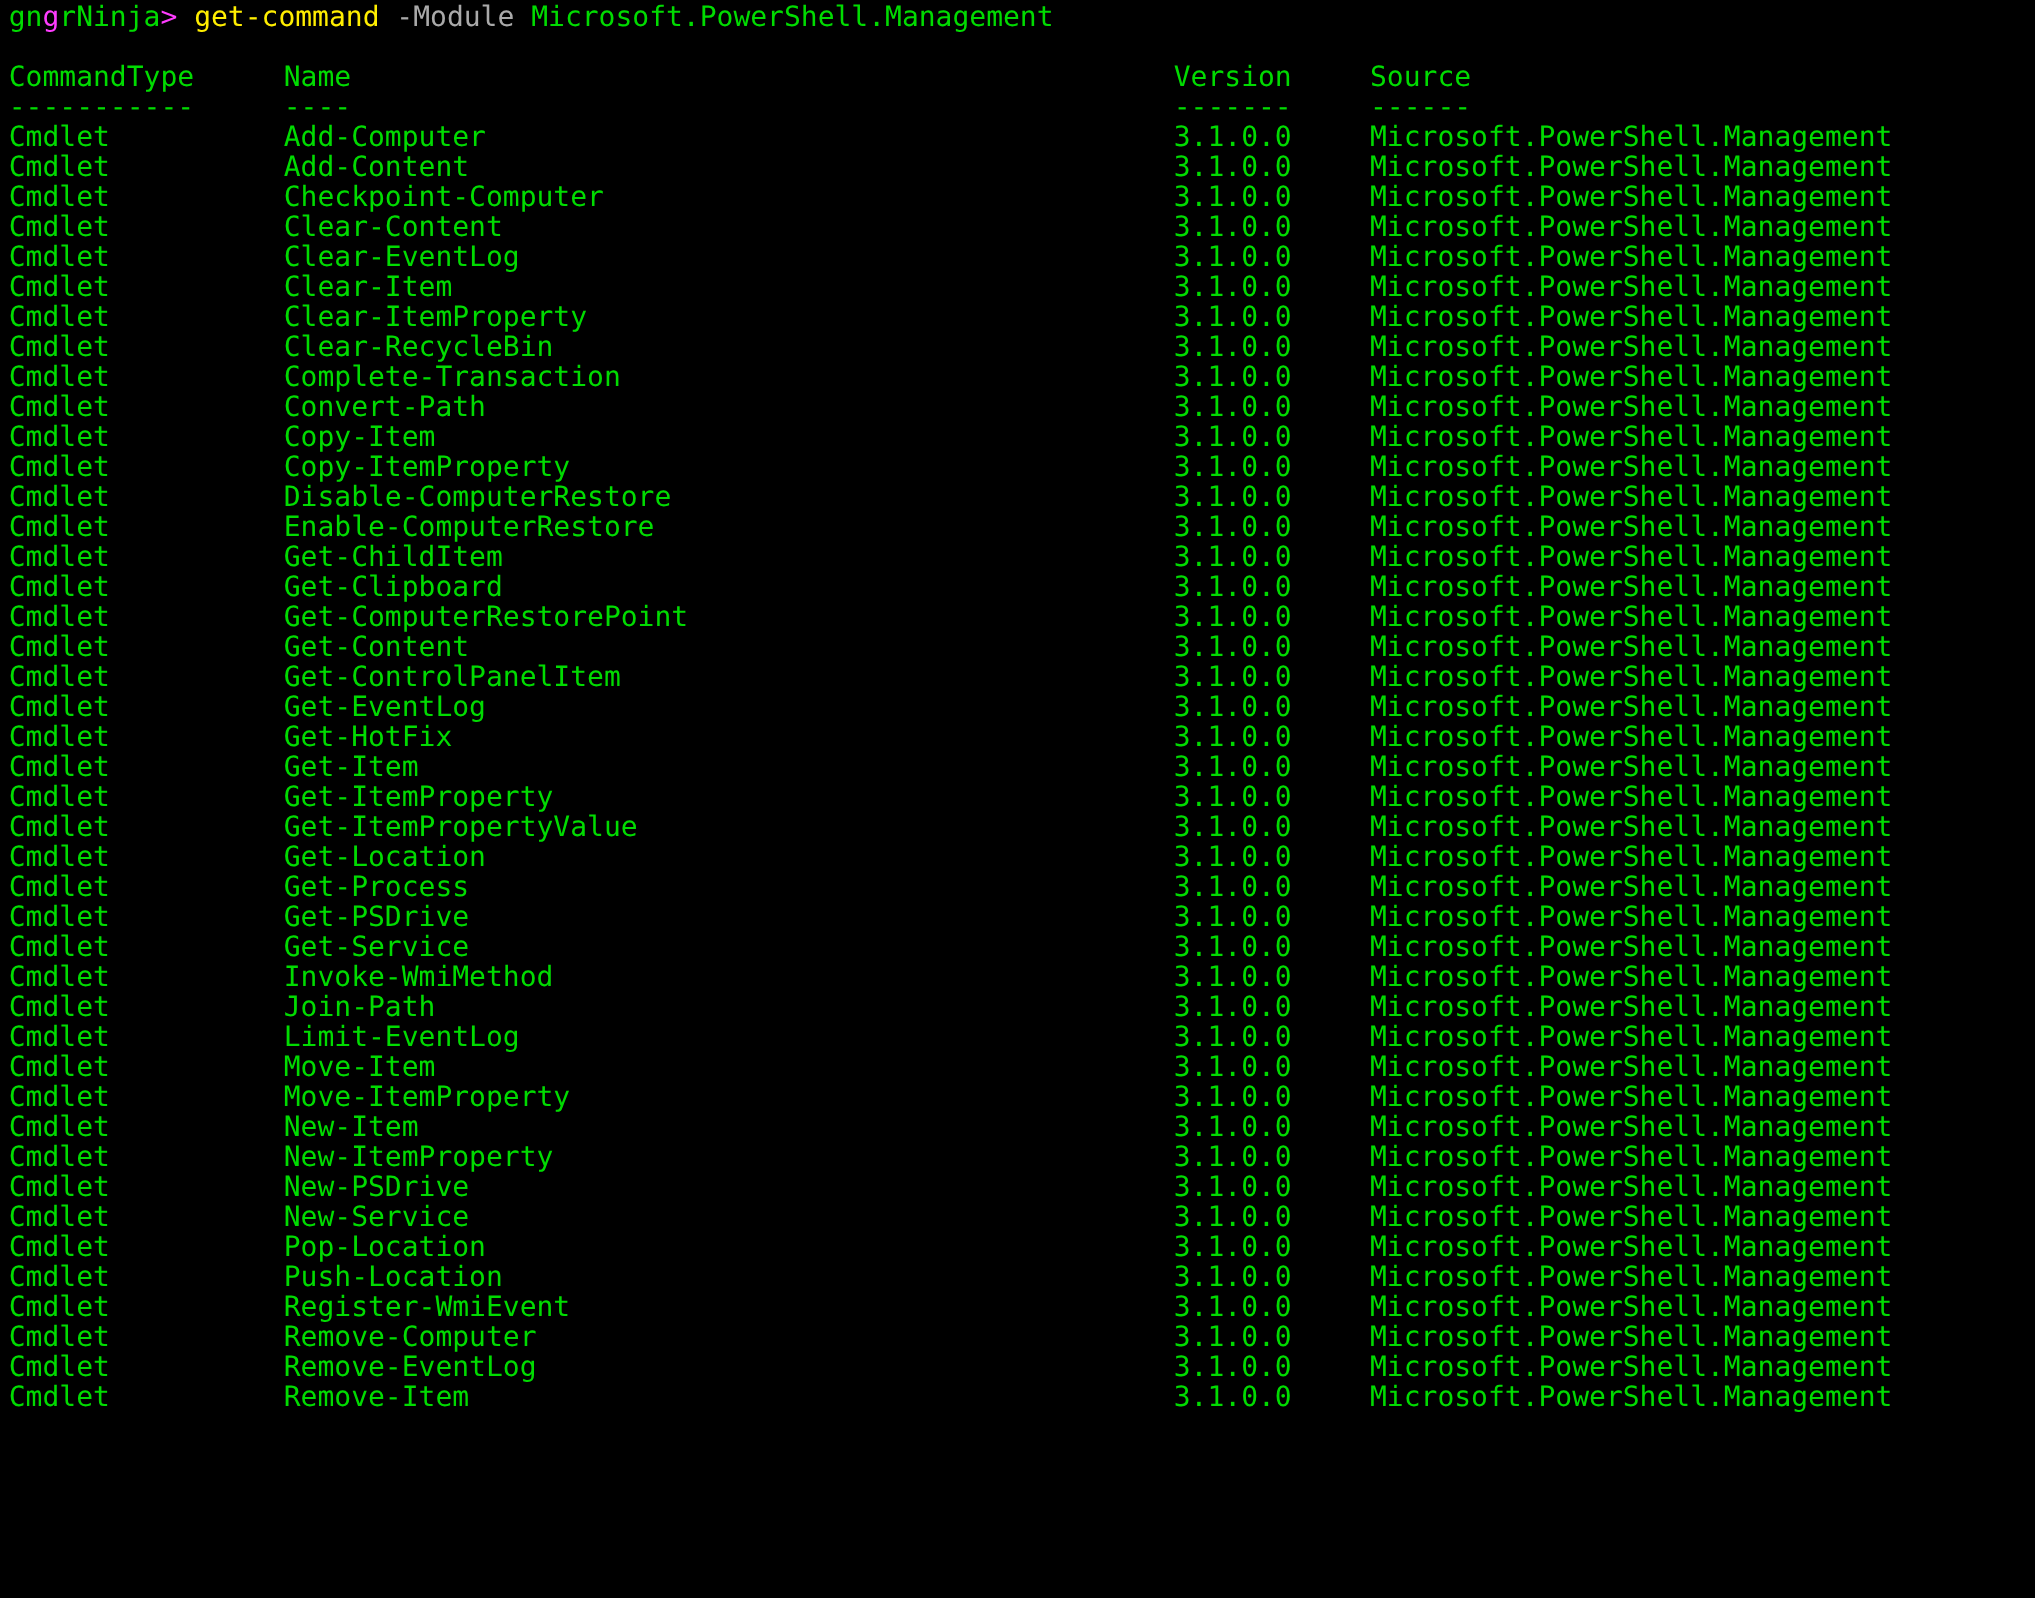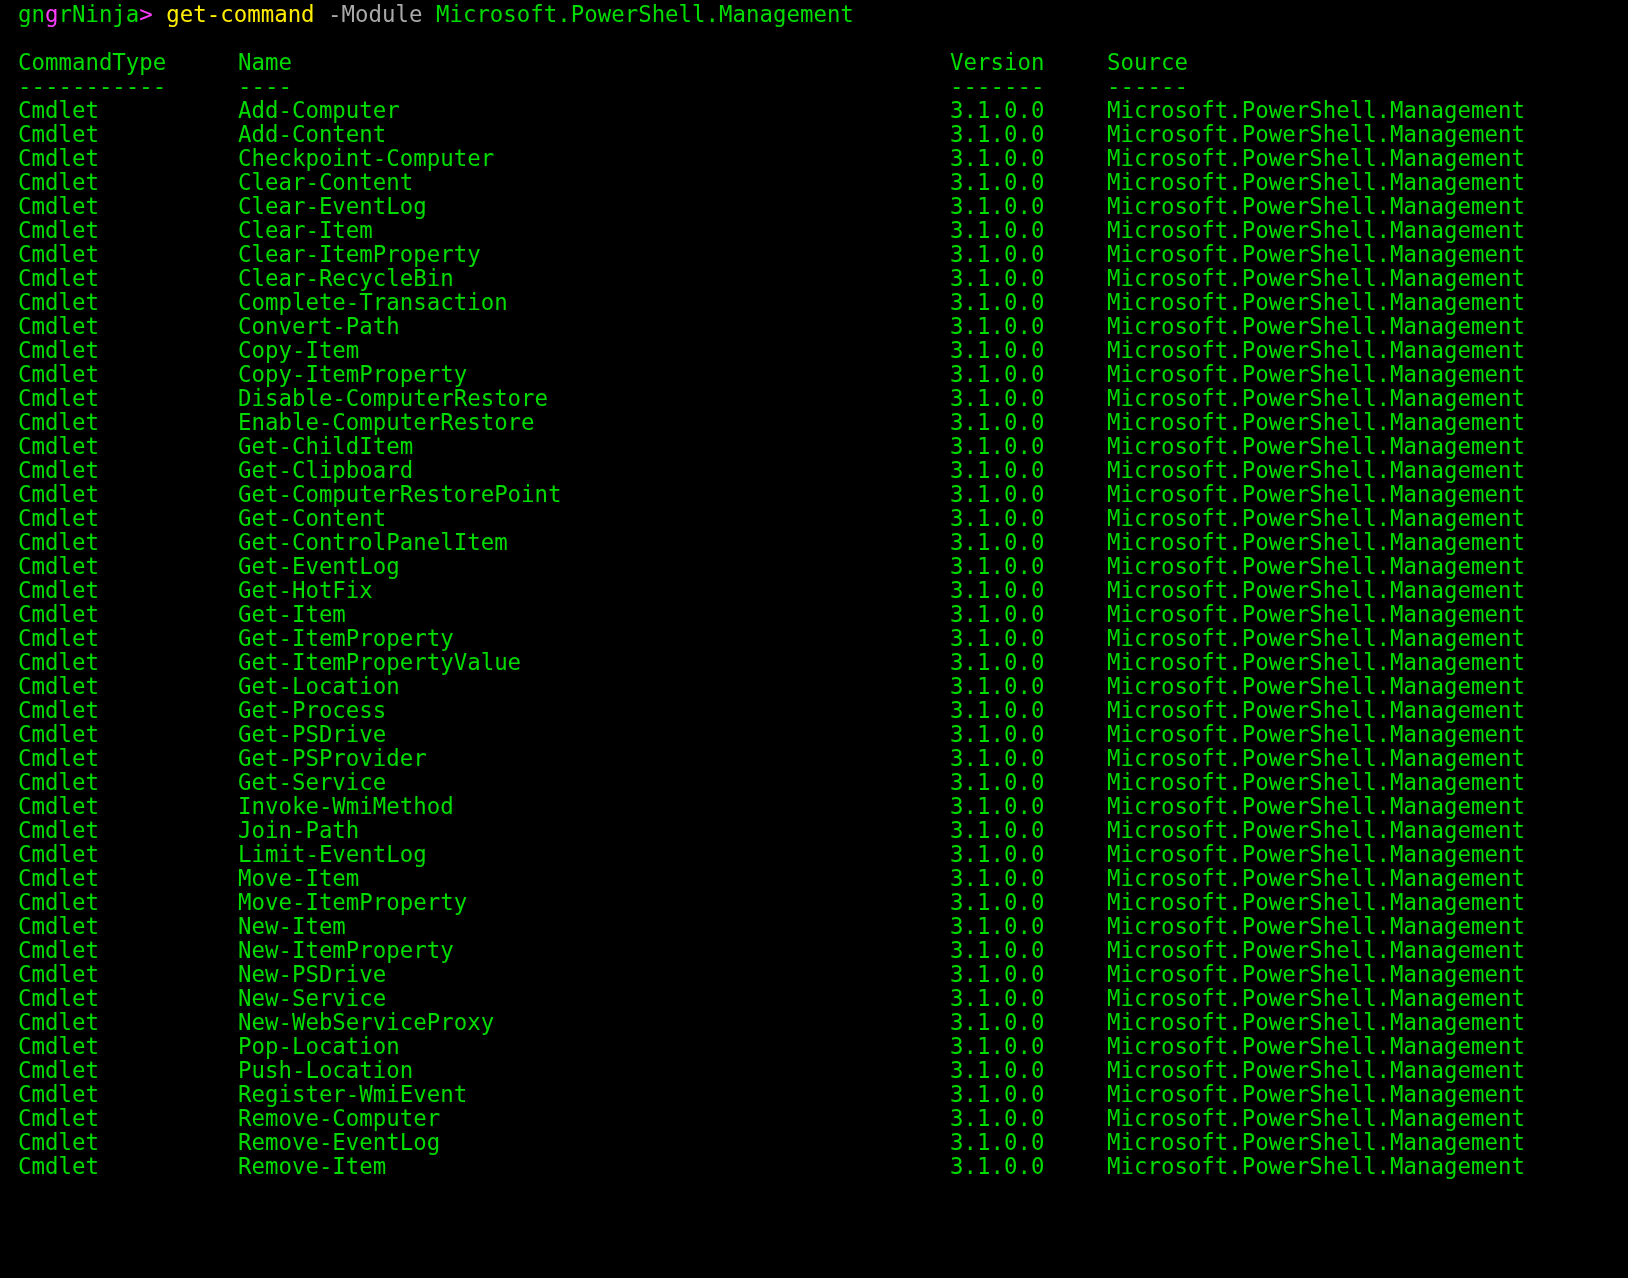--- a/index.html
+++ b/index.html
@@ -9,21 +9,21 @@
   }
   body {
     width: 1628px;
     height: 1278px;
     overflow: hidden;
   }
   .screen {
     box-sizing: border-box;
     width: 1628px;
     height: 1278px;
-    padding: 2px 0 0 18px;
+    padding: 2px 0 0 7px;
     background: var(--background, #000);
     font-family: "DejaVu Sans Mono", "Liberation Mono", monospace;
     font-size: 22.4px;
     line-height: 24px;
     font-weight: normal;
     color: var(--text_green, #00db00);
     overflow: hidden;
   }
   .line { white-space: pre; height: 24px; }
   .col  { display: inline-block; vertical-align: top; }
@@ -92,21 +92,20 @@
   <div class="line row"><span class="col type">Cmdlet</span><span class="col name">Get-ItemProperty</span><span class="col version">3.1.0.0</span><span class="col source">Microsoft.PowerShell.Management</span></div>
 
   <div class="line row"><span class="col type">Cmdlet</span><span class="col name">Get-ItemPropertyValue</span><span class="col version">3.1.0.0</span><span class="col source">Microsoft.PowerShell.Management</span></div>
 
   <div class="line row"><span class="col type">Cmdlet</span><span class="col name">Get-Location</span><span class="col version">3.1.0.0</span><span class="col source">Microsoft.PowerShell.Management</span></div>
 
   <div class="line row"><span class="col type">Cmdlet</span><span class="col name">Get-Process</span><span class="col version">3.1.0.0</span><span class="col source">Microsoft.PowerShell.Management</span></div>
 
   <div class="line row"><span class="col type">Cmdlet</span><span class="col name">Get-PSDrive</span><span class="col version">3.1.0.0</span><span class="col source">Microsoft.PowerShell.Management</span></div>
 
-  <div class="line row"><span class="col type">Cmdlet</span><span class="col name">Get-PSProvider</span><span class="col version">3.1.0.0</span><span class="col source">Microsoft.PowerShell.Management</span></div>
 
   <div class="line row"><span class="col type">Cmdlet</span><span class="col name">Get-Service</span><span class="col version">3.1.0.0</span><span class="col source">Microsoft.PowerShell.Management</span></div>
 
 
 
 
   <div class="line row"><span class="col type">Cmdlet</span><span class="col name">Invoke-WmiMethod</span><span class="col version">3.1.0.0</span><span class="col source">Microsoft.PowerShell.Management</span></div>
 
   <div class="line row"><span class="col type">Cmdlet</span><span class="col name">Join-Path</span><span class="col version">3.1.0.0</span><span class="col source">Microsoft.PowerShell.Management</span></div>
 
@@ -118,21 +117,20 @@
 
 
   <div class="line row"><span class="col type">Cmdlet</span><span class="col name">New-Item</span><span class="col version">3.1.0.0</span><span class="col source">Microsoft.PowerShell.Management</span></div>
 
   <div class="line row"><span class="col type">Cmdlet</span><span class="col name">New-ItemProperty</span><span class="col version">3.1.0.0</span><span class="col source">Microsoft.PowerShell.Management</span></div>
 
   <div class="line row"><span class="col type">Cmdlet</span><span class="col name">New-PSDrive</span><span class="col version">3.1.0.0</span><span class="col source">Microsoft.PowerShell.Management</span></div>
 
   <div class="line row"><span class="col type">Cmdlet</span><span class="col name">New-Service</span><span class="col version">3.1.0.0</span><span class="col source">Microsoft.PowerShell.Management</span></div>
 
-  <div class="line row"><span class="col type">Cmdlet</span><span class="col name">New-WebServiceProxy</span><span class="col version">3.1.0.0</span><span class="col source">Microsoft.PowerShell.Management</span></div>
 
   <div class="line row"><span class="col type">Cmdlet</span><span class="col name">Pop-Location</span><span class="col version">3.1.0.0</span><span class="col source">Microsoft.PowerShell.Management</span></div>
 
   <div class="line row"><span class="col type">Cmdlet</span><span class="col name">Push-Location</span><span class="col version">3.1.0.0</span><span class="col source">Microsoft.PowerShell.Management</span></div>
 
   <div class="line row"><span class="col type">Cmdlet</span><span class="col name">Register-WmiEvent</span><span class="col version">3.1.0.0</span><span class="col source">Microsoft.PowerShell.Management</span></div>
 
   <div class="line row"><span class="col type">Cmdlet</span><span class="col name">Remove-Computer</span><span class="col version">3.1.0.0</span><span class="col source">Microsoft.PowerShell.Management</span></div>
 
   <div class="line row"><span class="col type">Cmdlet</span><span class="col name">Remove-EventLog</span><span class="col version">3.1.0.0</span><span class="col source">Microsoft.PowerShell.Management</span></div>

